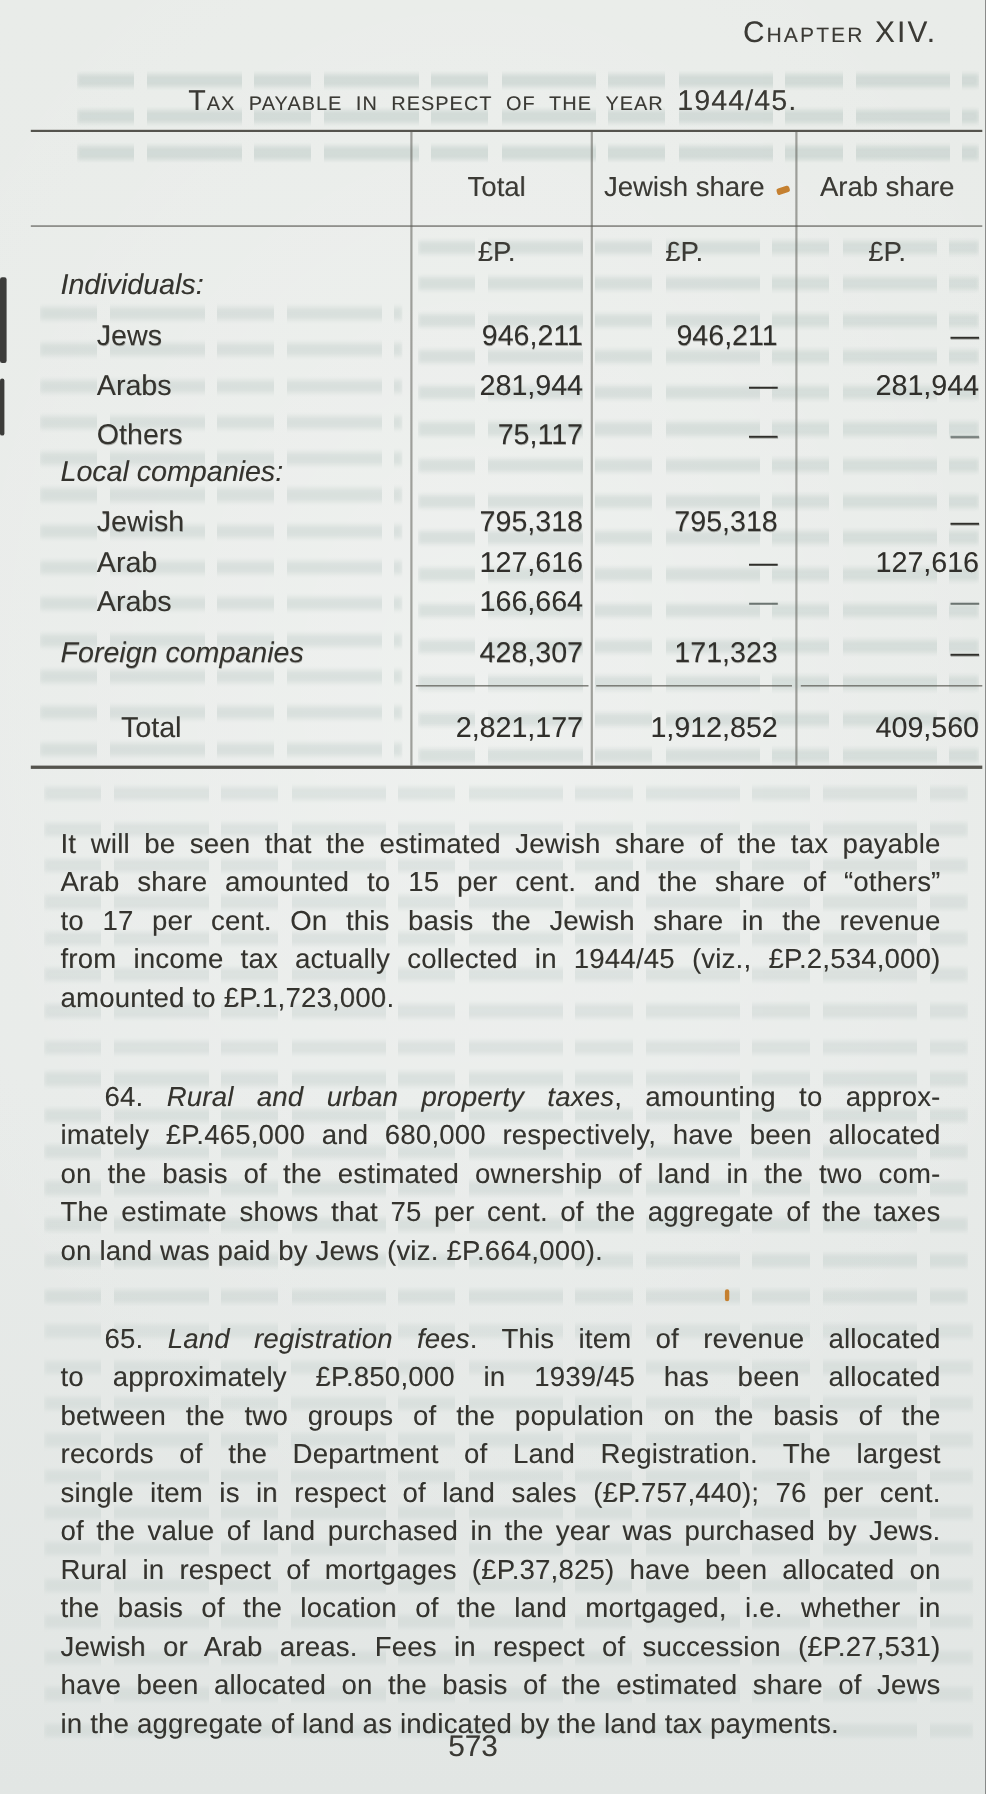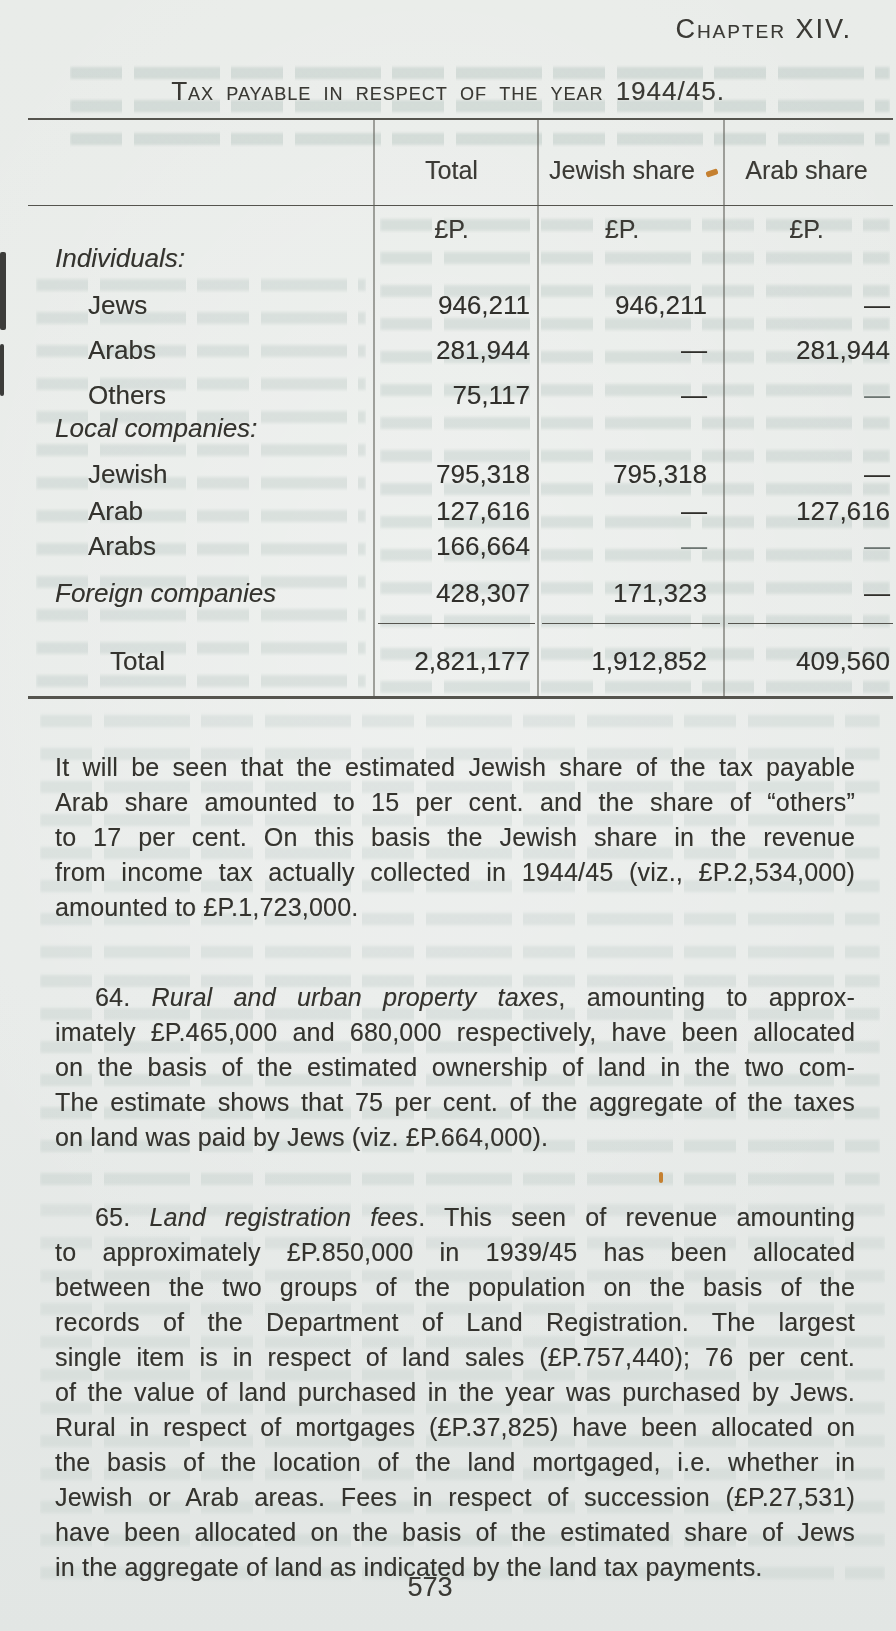--- a/index.html
+++ b/index.html
@@ -153,21 +153,21 @@
       <div class="tline last"><span>amounted to £P.1,723,000.</span></div>
     </div>
   <div class="para ink" style="top:980px;">
       <div class="tline indent"><span>64. </span><span class="it">Rural and urban property taxes</span><span>, amounting to approx-</span></div>
       <div class="tline"><span>imately £P.465,000 and 680,000 respectively, have been allocated</span></div>
       <div class="tline"><span>on the basis of the estimated ownership of land in the two com-</span></div>
       <div class="tline"><span>The estimate shows that 75 per cent. of the aggregate of the taxes</span></div>
       <div class="tline last"><span>on land was paid by Jews (viz. £P.664,000).</span></div>
     </div>
   <div class="para ink" style="top:1200px;">
-      <div class="tline indent"><span>65. </span><span class="it">Land registration fees</span><span>. This seen of revenue amounting</span></div>
+      <div class="tline indent"><span>65. </span><span class="it">Land registration fees</span><span>. This item of revenue allocated</span></div>
       <div class="tline"><span>to approximately £P.850,000 in 1939/45 has been allocated</span></div>
       <div class="tline"><span>between the two groups of the population on the basis of the</span></div>
       <div class="tline"><span>records of the Department of Land Registration. The largest</span></div>
       <div class="tline"><span>single item is in respect of land sales (£P.757,440); 76 per cent.</span></div>
       <div class="tline"><span>of the value of land purchased in the year was purchased by Jews.</span></div>
       <div class="tline"><span>Rural in respect of mortgages (£P.37,825) have been allocated on</span></div>
       <div class="tline"><span>the basis of the location of the land mortgaged, i.e. whether in</span></div>
       <div class="tline"><span>Jewish or Arab areas. Fees in respect of succession (£P.27,531)</span></div>
       <div class="tline"><span>have been allocated on the basis of the estimated share of Jews</span></div>
       <div class="tline last"><span>in the aggregate of land as indicated by the land tax payments.</span></div>

